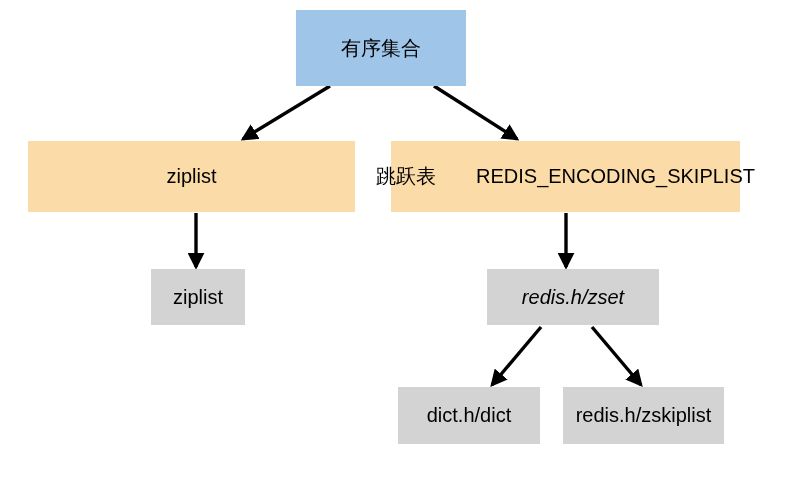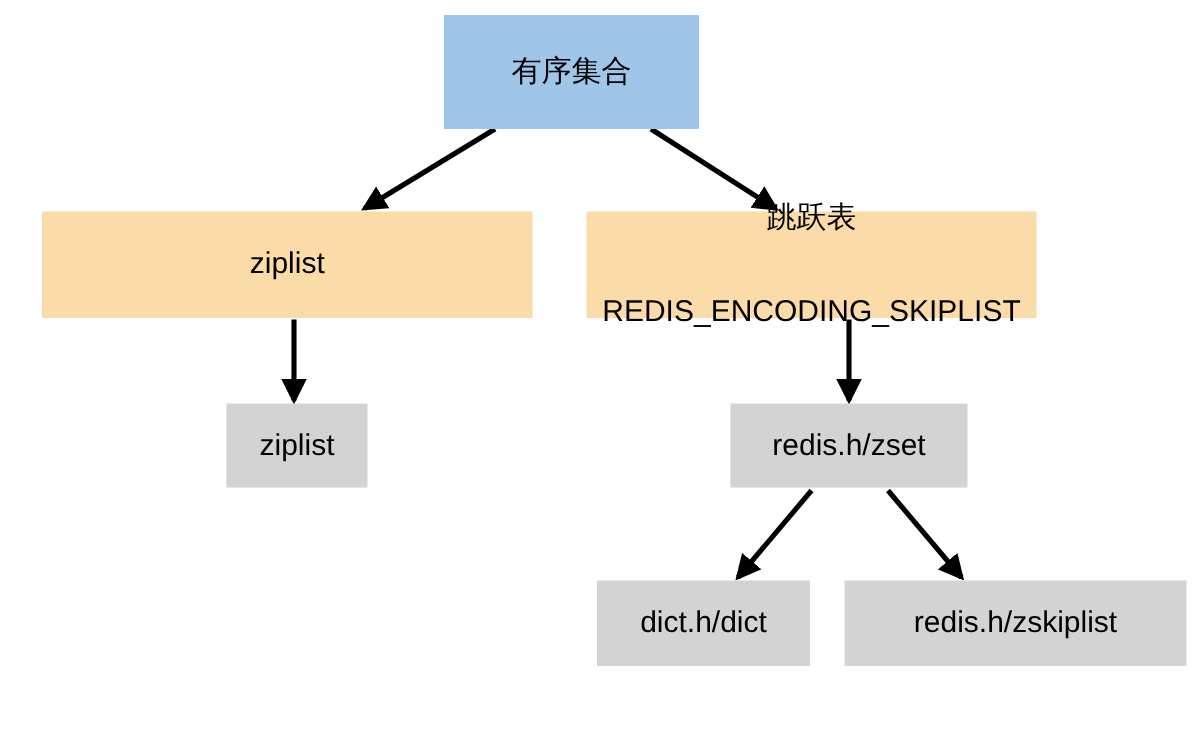--- a/index.html
+++ b/index.html
@@ -20,21 +20,21 @@
     left: 0;
     top: 0;
     width: 801px;
     height: 488px;
     pointer-events: none;
   }
   .node {
     position: absolute;
     box-sizing: border-box;
     display: flex;
-    flex-direction: column;
+    flex-direction: row;
     align-items: center;
     justify-content: center;
     text-align: center;
     color: #000000;
     line-height: 1.12;
     z-index: 2;
     gap: 40px;
   }
   .node .line1,
   .node .line2 {
@@ -71,34 +71,34 @@
   </svg>
 
   <div class="node node-blue fs-title" style="left: 296px; top: 10px; width: 170px; height: 76px;">
     <span class="line1">有序集合</span>
   </div>
 
   <div class="node node-orange fs-body" style="left: 28px; top: 141px; width: 327px; height: 71px;">
     <span class="line1">ziplist</span>
   </div>
 
-  <div class="node node-orange fs-body" style="left: 391px; top: 141px; width: 300px; height: 71px;">
+  <div class="node node-orange fs-body" style="left: 391px; top: 141px; width: 349px; height: 71px;">
     <span class="line1">跳跃表</span>
     <span class="line2">REDIS_ENCODING_SKIPLIST</span>
   </div>
 
   <div class="node node-gray fs-leaf" style="left: 151px; top: 269px; width: 94px; height: 56px;">
     <span class="line1">ziplist</span>
   </div>
 
-  <div class="node node-gray fs-leaf" style="left: 487px; top: 269px; width: 158px; height: 56px;">
+  <div class="node node-gray fs-leaf" style="left: 487px; top: 269px; width: 172px; height: 56px; font-style: italic;">
     <span class="line1">redis.h/zset</span>
   </div>
 
   <div class="node node-gray fs-leaf" style="left: 398px; top: 387px; width: 142px; height: 57px;">
     <span class="line1">dict.h/dict</span>
   </div>
 
-  <div class="node node-gray fs-leaf" style="left: 563px; top: 387px; width: 228px; height: 57px;">
+  <div class="node node-gray fs-leaf" style="left: 563px; top: 387px; width: 161px; height: 57px;">
     <span class="line1">redis.h/zskiplist</span>
   </div>
 
 </div>
 
 </body></html>

